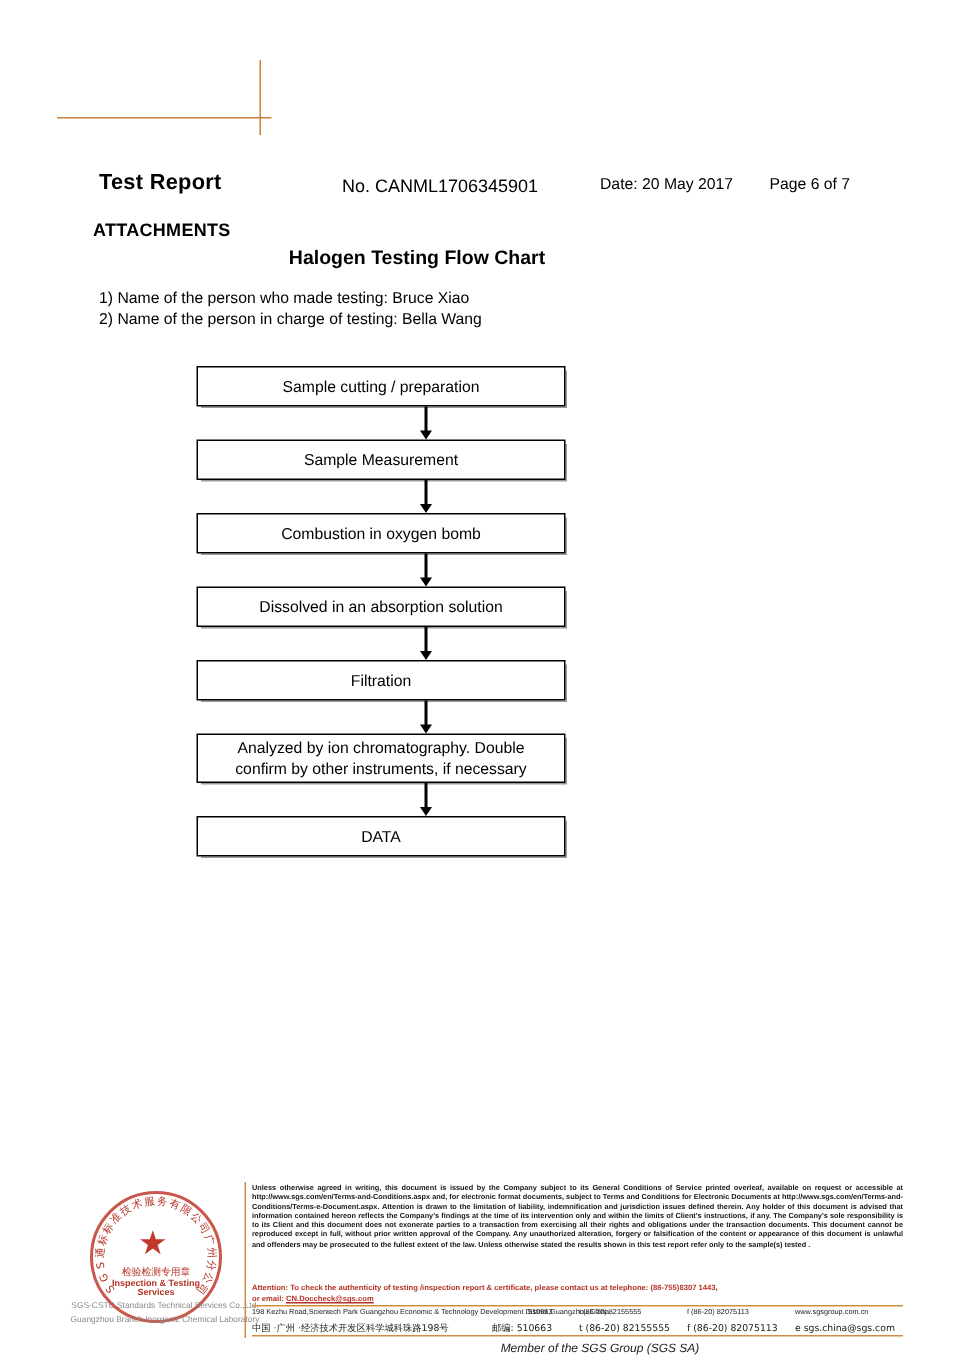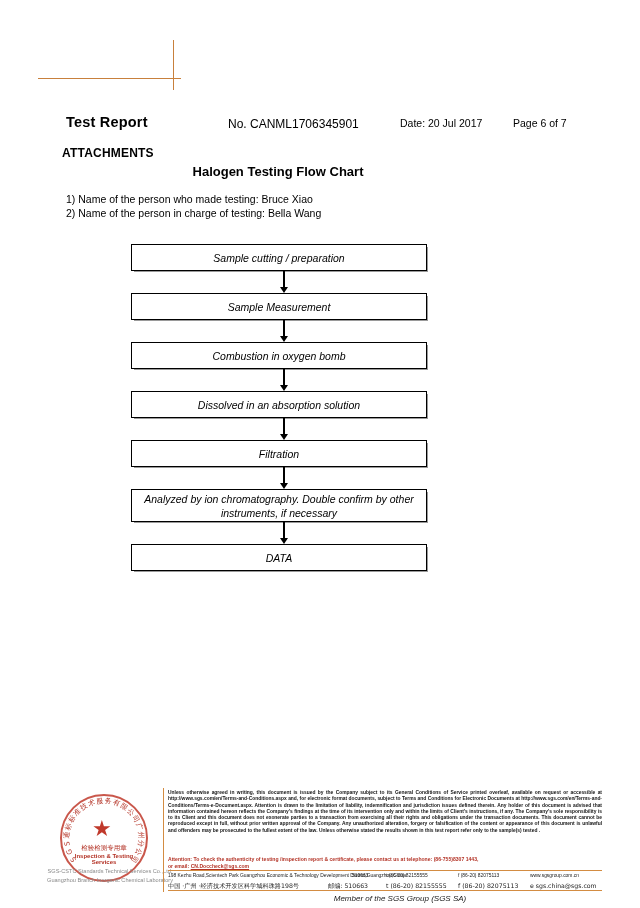--- a/index.html
+++ b/index.html
@@ -116,32 +116,31 @@
   .notes div { white-space: nowrap; }
 
   
   .flow {
     position: absolute;
     left: 131px;
     top: 244px;
     width: 307px;
   }
   .flow-box {
-    width: 296px;
+    width: 246px;
     border: 1px solid #000000;
     background: #ffffff;
     box-shadow: 2px 2px 0 -1px #9a9a9a;
     font-size: 10.5px;
     line-height: 14px;
     text-align: center;
     display: flex;
     align-items: center;
     justify-content: center;
     padding: 4px 8px;
-    font-style: italic;
   }
   .h1b { height: 27px; }
   .h2b { height: 33px; }
   .arrow {
     width: 307px;
     display: flex;
     justify-content: center;
   }
   .arrow-inner {
     position: relative;
@@ -342,21 +341,21 @@
 <body>
 
 <div class="logo-block">
   <div class="logo-hrule"></div>
   <div class="logo-vrule"></div>
 </div>
 
 <div class="header-row">
   <div class="report-title">Test Report</div>
   <div class="report-no">No. CANML1706345901</div>
-  <div class="report-date">Date: 20 Jul 2017</div>
+  <div class="report-date">Date: 20 May 2017</div>
   <div class="report-page">Page 6 of 7</div>
 </div>
 
 <div class="attachments">ATTACHMENTS</div>
 
 <div class="flow-title">Halogen Testing Flow Chart</div>
 
 <div class="notes">
   <div>1) Name of the person who made testing: Bruce Xiao</div>
   <div>2) Name of the person in charge of testing: Bella Wang</div>

